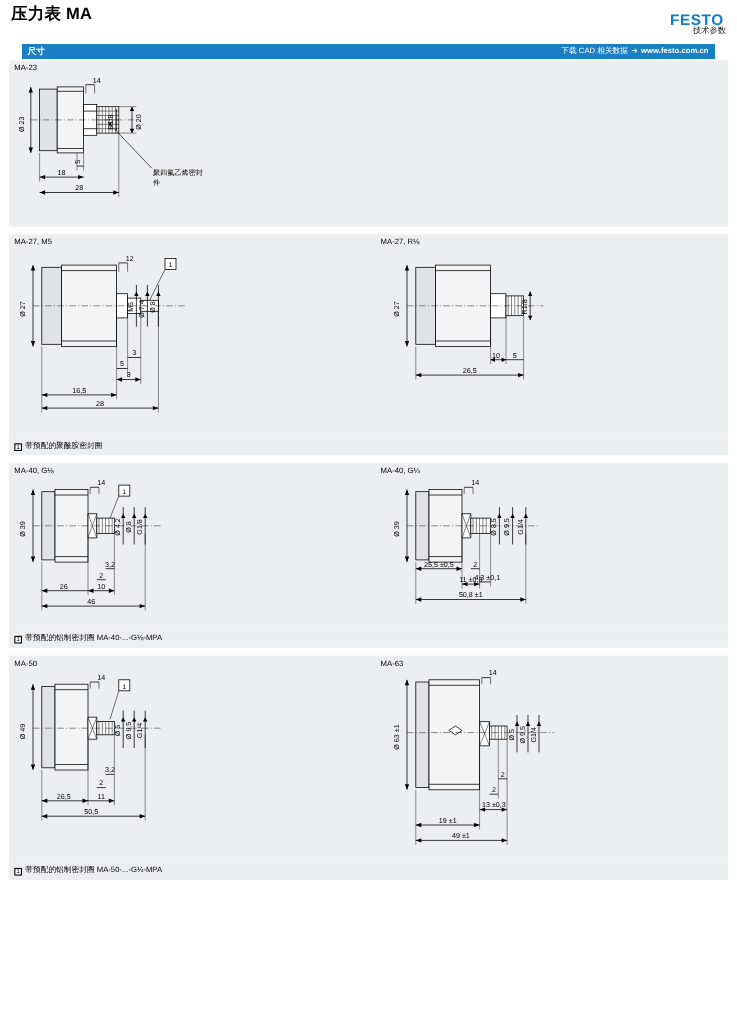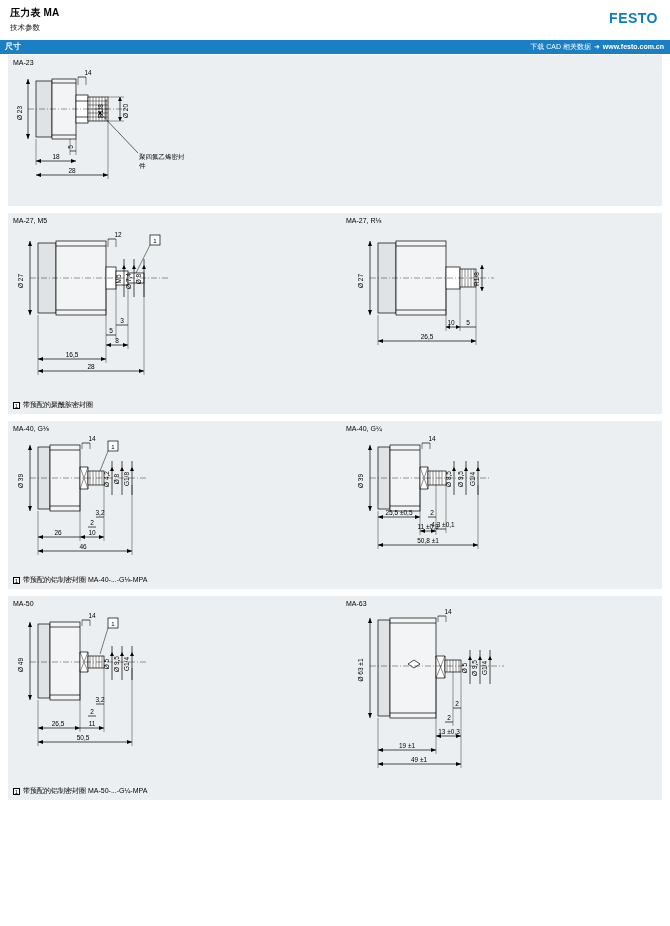--- a/index.html
+++ b/index.html
@@ -13,44 +13,45 @@
     position:relative;
     overflow:hidden;
   }
   
   .page-header {
     position:relative;
     height:40px;
     padding:6px 10px 0 10px;
   }
   .doc-title {
-    font-size:10px;
+    font-size:15px;
     font-weight:bold;
     letter-spacing:.2px;
     line-height:14px;
   }
   .doc-sub {
     font-size:7.5px;
     color:#111;
     margin-top:3px;
+    text-align:right;
   }
   .festo-logo {
     position:absolute;
     right:12px; top:10px;
     font-size:14px;
     font-weight:bold;
     color:#0e7dc2;
     letter-spacing:.5px;
     font-family:"Liberation Sans", sans-serif;
     margin-left:34px;
   }
   
   .section-bar {
     position:relative;
-    margin:0 0;
+    margin:0 20px;
     background:#1b7fc4;
     color:#fff;
     height:14px;
     line-height:14px;
     font-size:8px;
     font-weight:bold;
     padding-left:5px;
   }
   .section-bar .cad {
     position:absolute;

